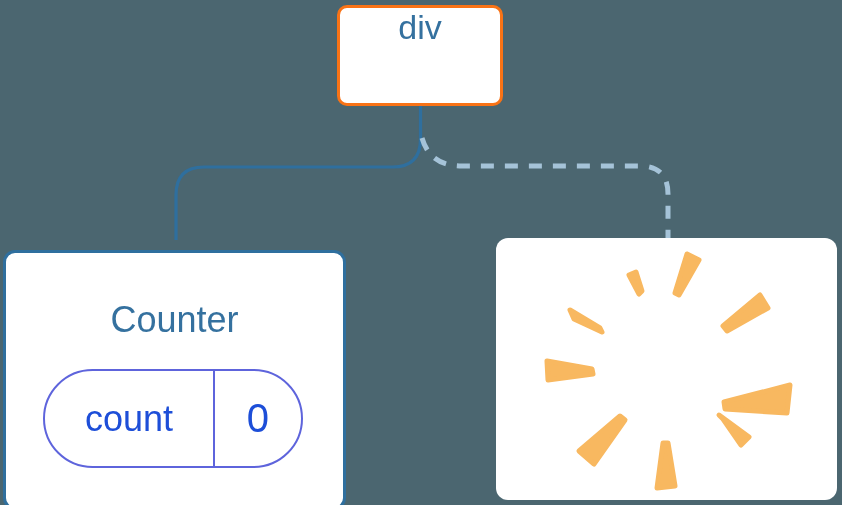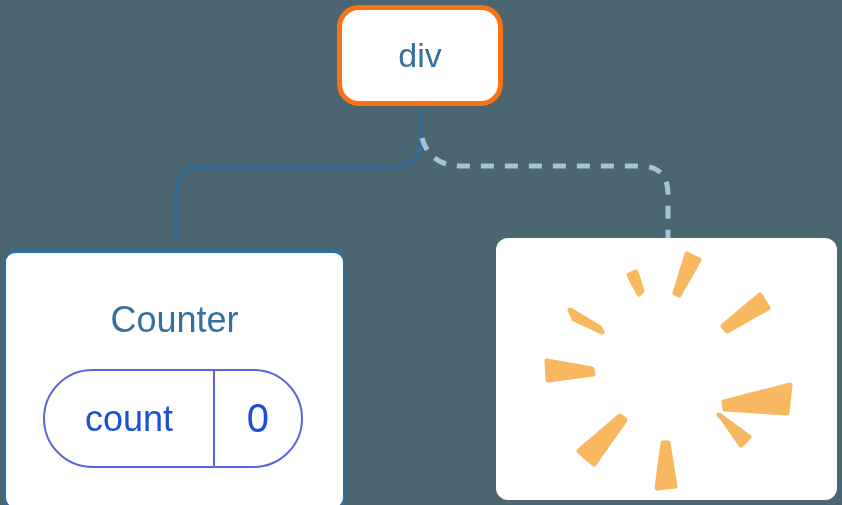--- a/index.html
+++ b/index.html
@@ -33,24 +33,23 @@
     stroke-dasharray: 13 11;
   }
   .node {
     position: absolute;
     background: #ffffff;
     box-sizing: border-box;
   }
   .node-root {
     left: 337px; top: 5px;
     width: 166px; height: 101px;
-    border: 5px solid #f97316;
-    border-radius: 22px;
+    border: 3px solid #f97316;
+    border-radius: 10px;
     display: flex;
-    align-items: center;
     justify-content: center;
   }
   .root-label {
     font-size: 34px;
     font-weight: 500;
     color: #35719F;
   }
   .node-counter {
     left: 3px; top: 250px;
     width: 343px; height: 260px;

